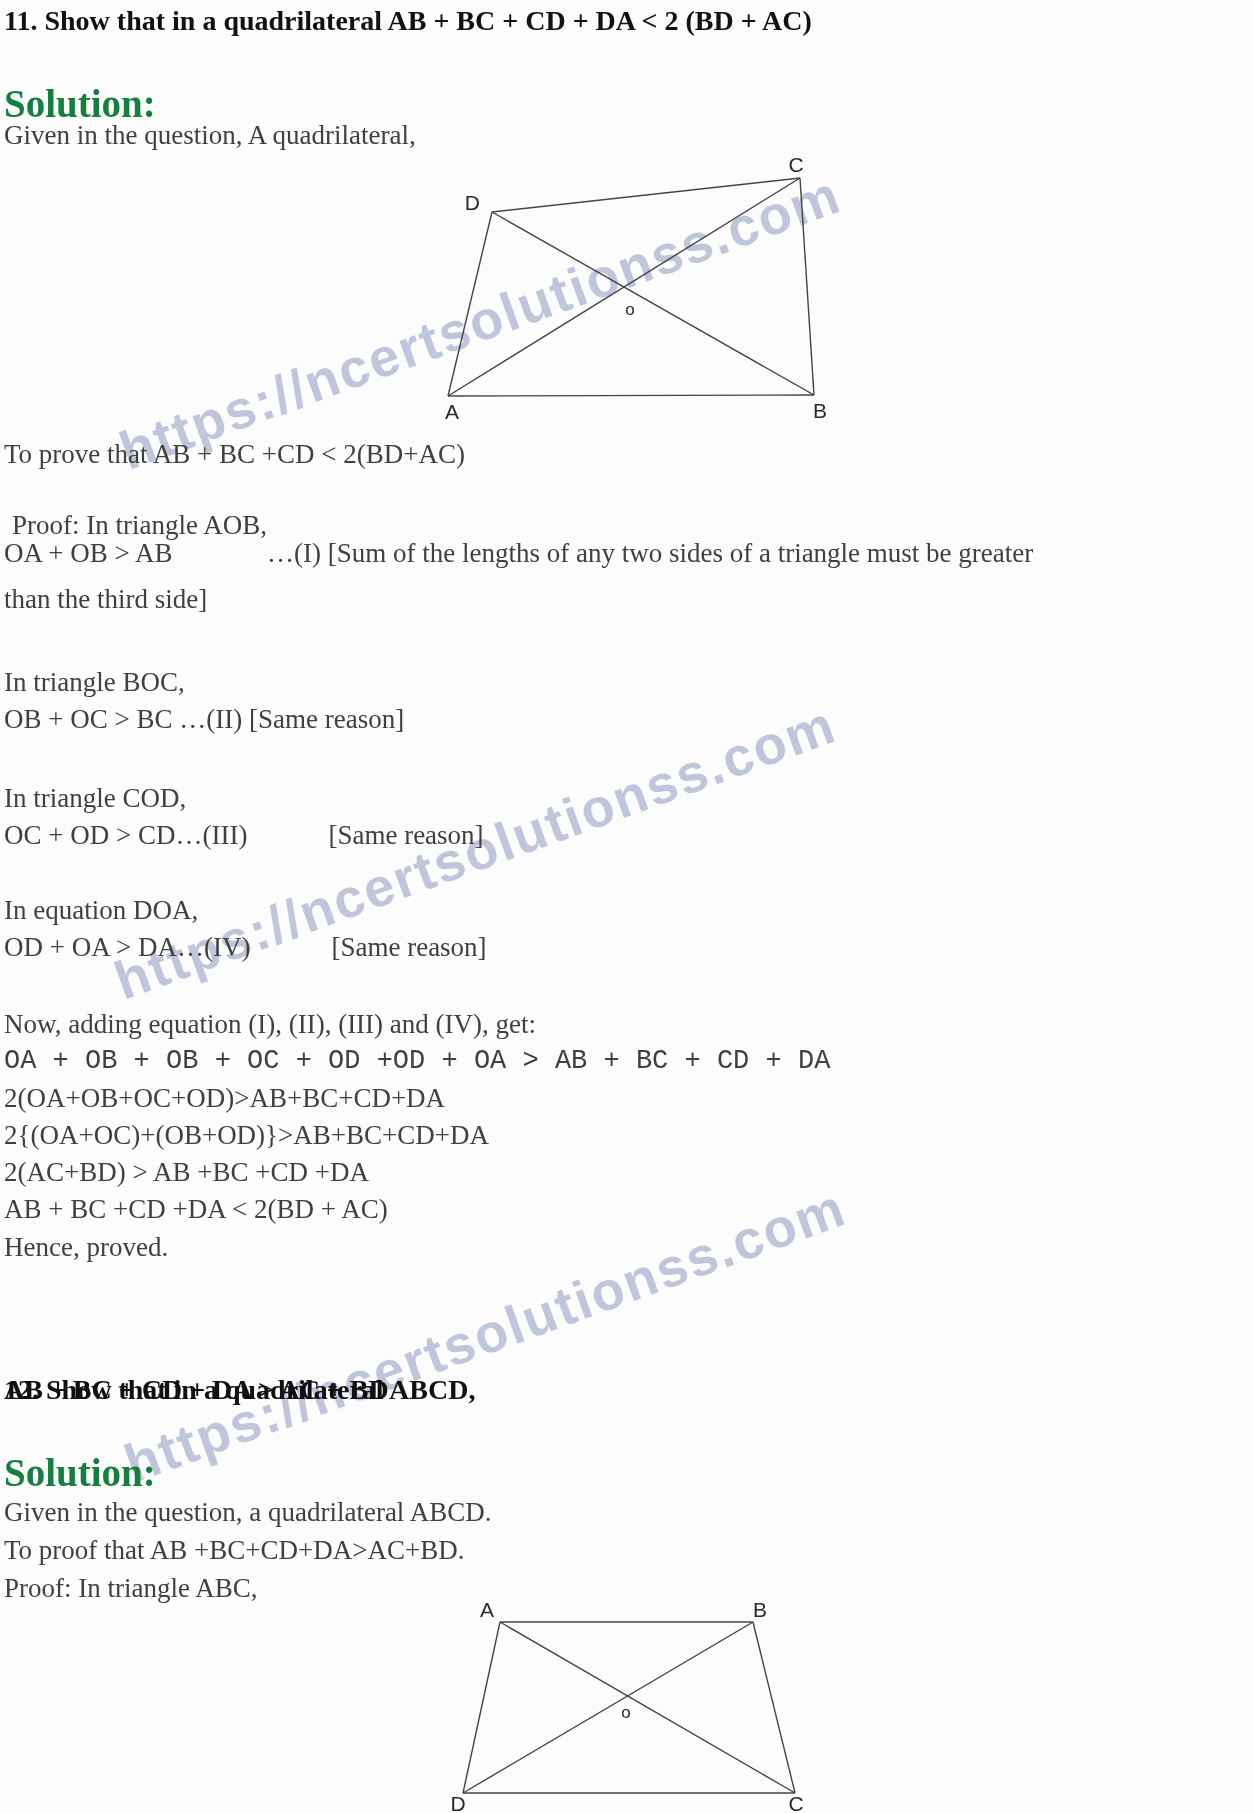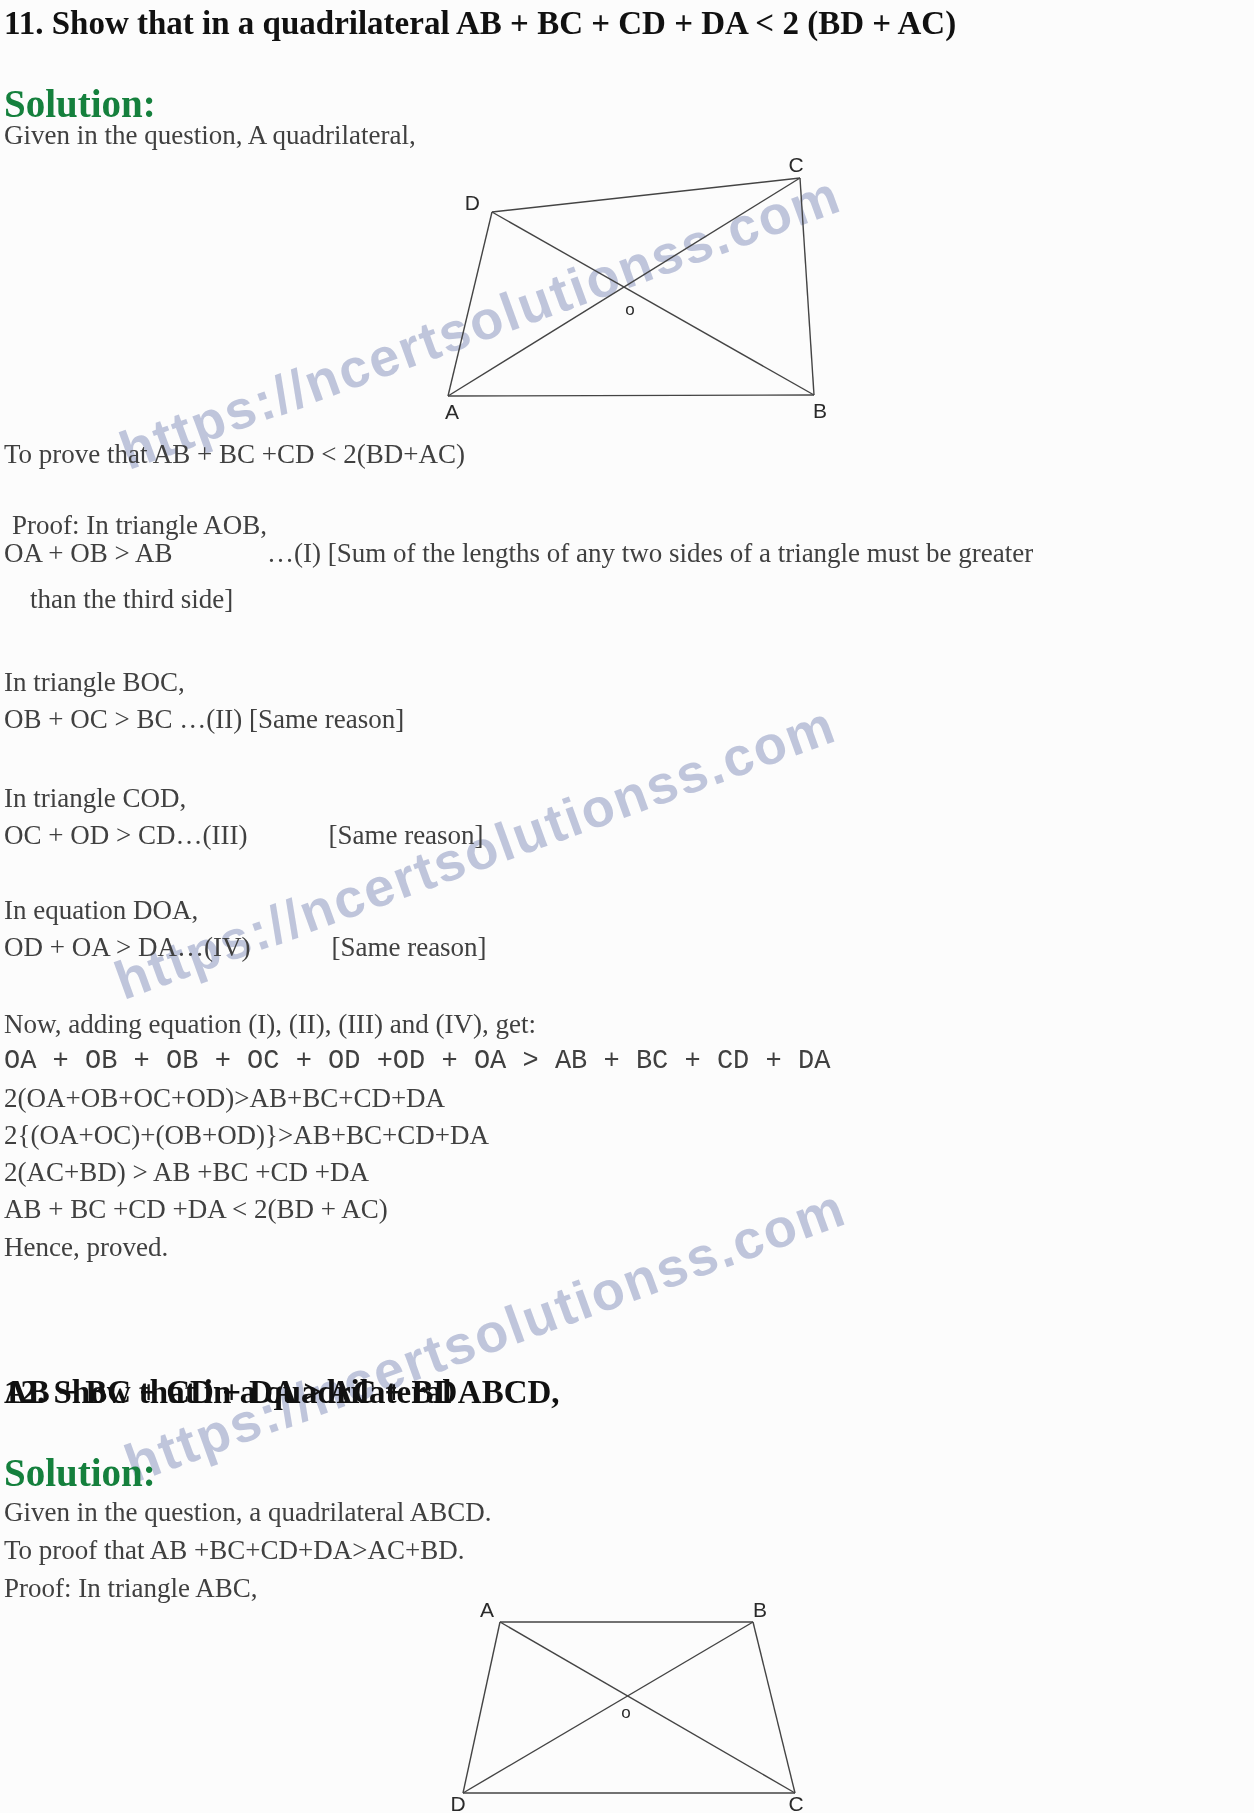--- a/index.html
+++ b/index.html
@@ -5,21 +5,21 @@
   html,body { margin:0; padding:0; background:#fcfcfc; }
   #page {
     position:relative; width:1254px; height:1813px;
     background:#fcfcfc; overflow:hidden;
     font-family:"Liberation Serif", serif; color:#1d1d1d;
   }
   .ln {
     position:absolute; left:4px; white-space:pre;
     font-size:27px; line-height:1.15; color:#404040; z-index:2;
   }
-  .h1 { font-size:33px; font-weight:bold; color:#111; }
+  .h1 { font-size:28px; font-weight:bold; color:#111; }
   .hsol { font-size:39px; font-weight:bold; color:#15803d; }
   .wm {
     position:absolute; z-index:1; white-space:nowrap;
     font-family:"Liberation Sans", sans-serif; font-weight:bold;
     font-size:54px; letter-spacing:2px;
     color:rgba(125,138,184,0.48);
     transform:translate(-50%,-50%) rotate(-20deg);
   }
   svg.diagram { position:absolute; z-index:2; }
   svg.diagram line { stroke:#444; stroke-width:1.4; }
@@ -51,21 +51,21 @@
     <text x="50" y="60" text-anchor="end">D</text>
     <text x="366" y="22" text-anchor="middle">C</text>
     <text x="22" y="269" text-anchor="middle">A</text>
     <text x="390" y="268" text-anchor="middle">B</text>
     <text x="200" y="165" text-anchor="middle" class="small">o</text>
   </svg>
 
   <div class="ln" style="top:439px;">To prove that AB + BC +CD &lt; 2(BD+AC)</div>
   <div class="ln" style="top:510px;margin-left:8px;">Proof: In triangle AOB,</div>
   <div class="ln" style="top:538px;">OA + OB &gt; AB              …(I) [Sum of the lengths of any two sides of a triangle must be greater</div>
-  <div class="ln" style="top:584px;margin-left:26px;">than the third side]</div>
+  <div class="ln" style="top:584px;">than the third side]</div>
   <div class="ln" style="top:667px;">In triangle BOC,</div>
   <div class="ln" style="top:704px;">OB + OC &gt; BC …(II) [Same reason]</div>
   <div class="ln" style="top:783px;">In triangle COD,</div>
   <div class="ln" style="top:820px;">OC + OD &gt; CD…(III)            [Same reason]</div>
   <div class="ln" style="top:895px;">In equation DOA,</div>
   <div class="ln" style="top:932px;">OD + OA &gt; DA…(IV)            [Same reason]</div>
   <div class="ln" style="top:1009px;">Now, adding equation (I), (II), (III) and (IV), get:</div>
   <div class="ln" style="top:1046px;font-family:Liberation Mono, monospace;">OA + OB + OB + OC + OD +OD + OA &gt; AB + BC + CD + DA</div>
   <div class="ln" style="top:1083px;">2(OA+OB+OC+OD)&gt;AB+BC+CD+DA</div>
   <div class="ln" style="top:1120px;">2{(OA+OC)+(OB+OD)}&gt;AB+BC+CD+DA</div>

